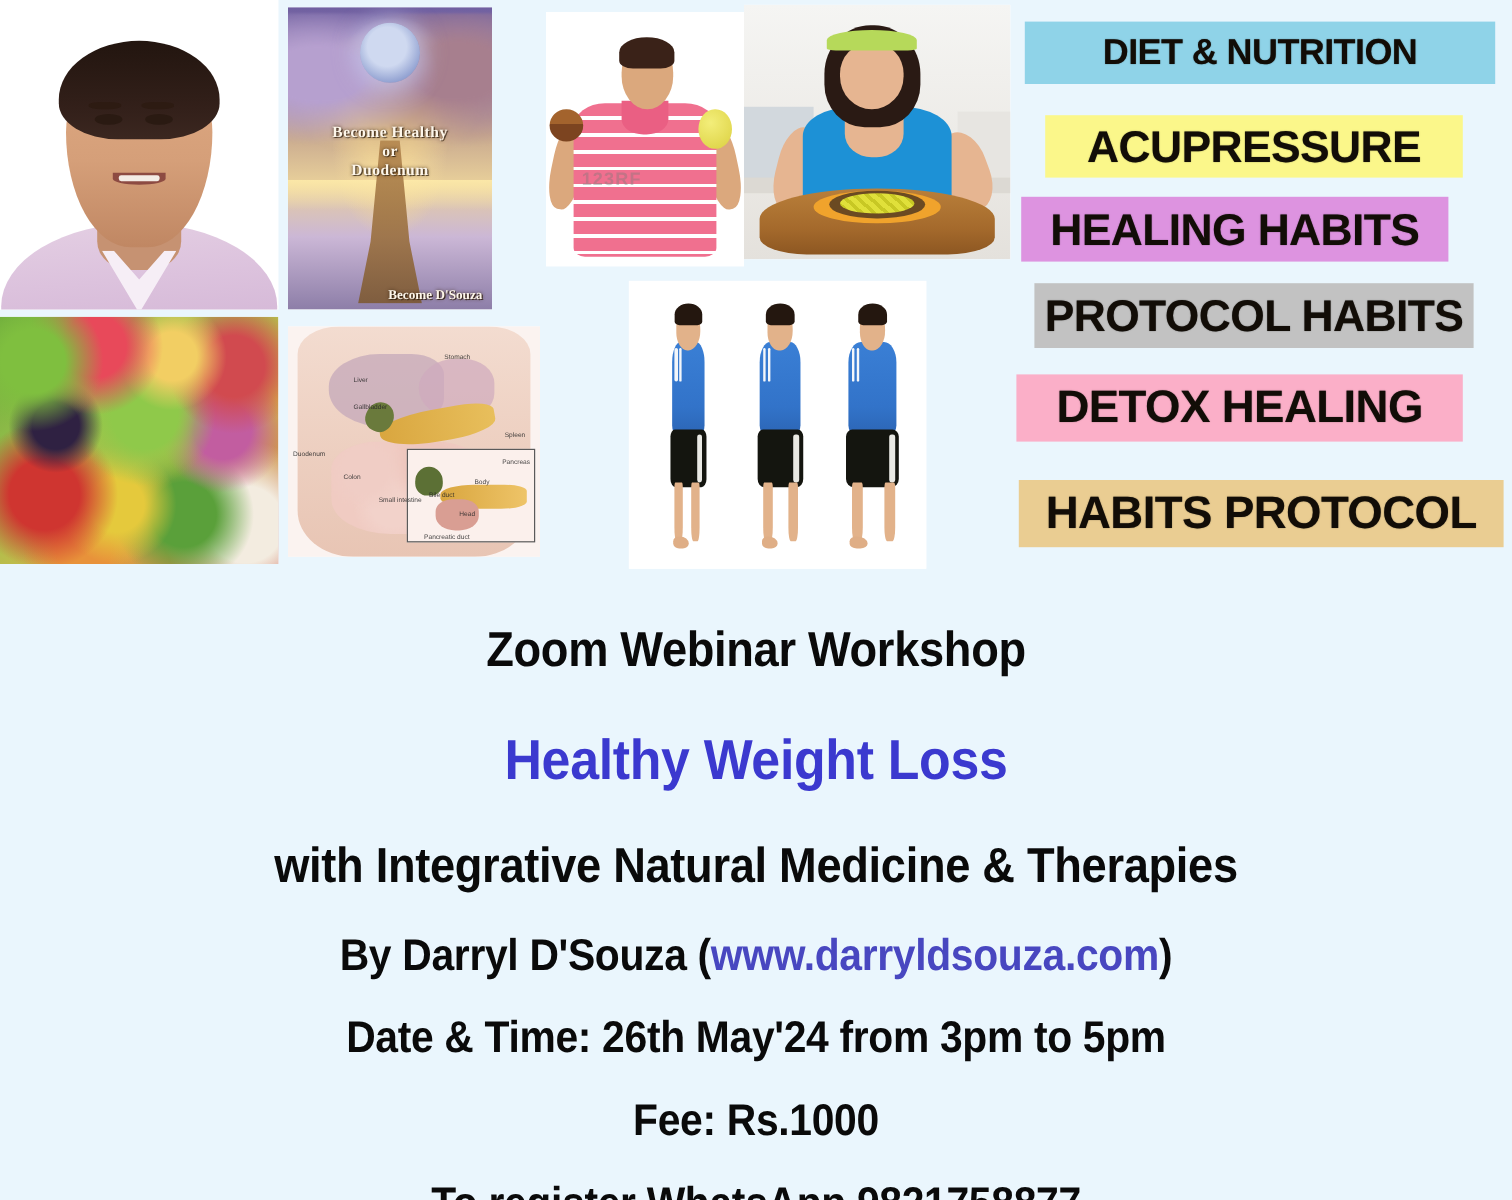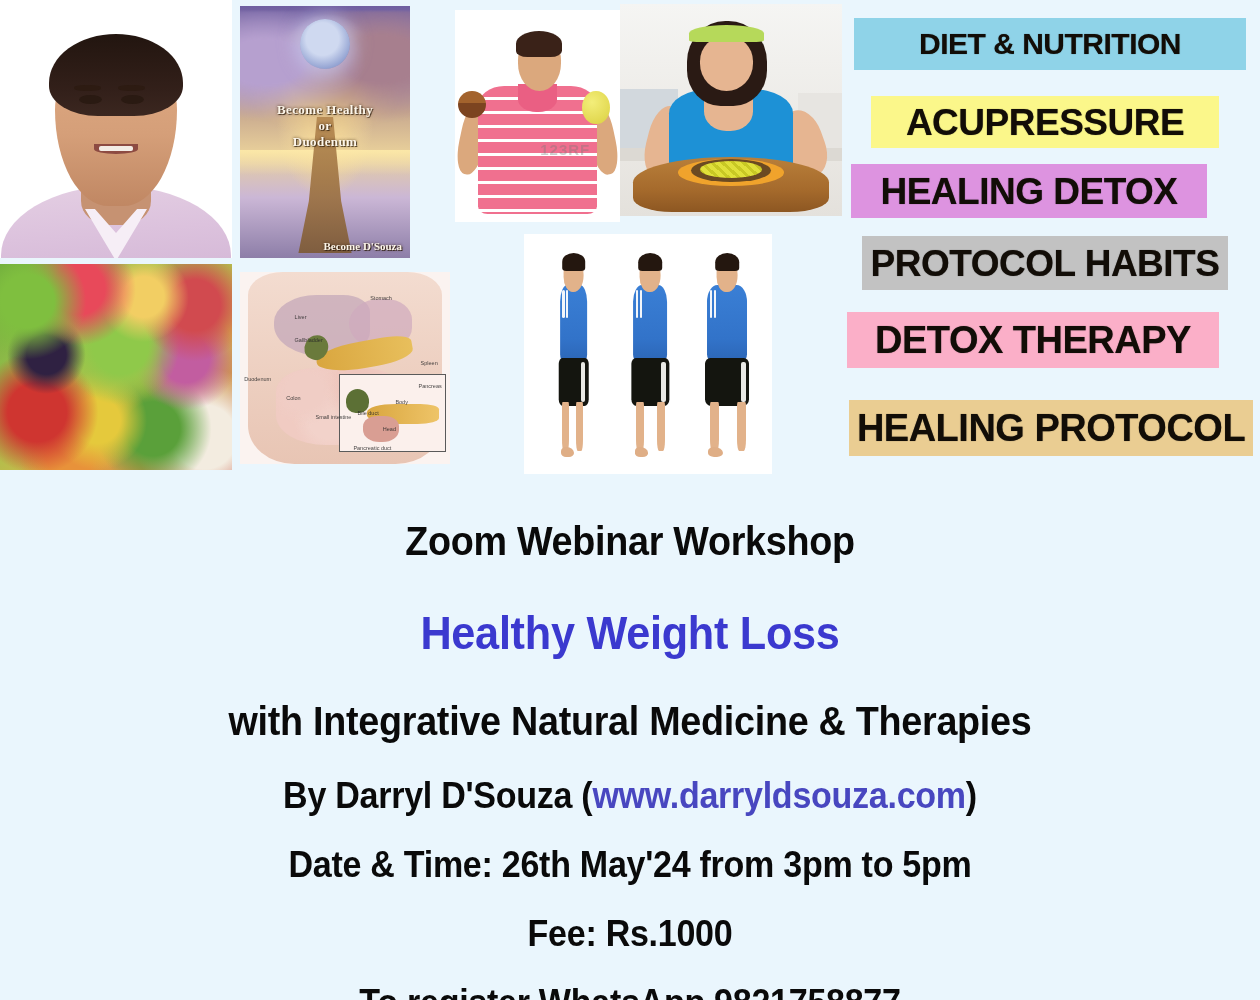--- a/index.html
+++ b/index.html
@@ -261,21 +261,21 @@
     background:linear-gradient(180deg,#a3632d 0 45%,#7c4420 45% 100%);
     border-radius:50%;
   }
   .m-apple {
     position:absolute; right:6%; top:38%; width:17%; height:16%;
     background:radial-gradient(circle at 36% 34%, #f3ee7a, #dbd040);
     border-radius:50%;
   }
   .m-watermark {
     position:absolute; left:18%; top:62%; width:64%;
-    text-align:right; color:rgba(120,120,120,.38);
+    text-align:left; color:rgba(120,120,120,.38);
     font-size:15px; font-weight:700; letter-spacing:1px;
   }
 
   
   .woman-frame { left: 620px; top: 4px; width: 222px; height: 212px; }
   .woman-art {
     position:absolute; inset:0;
     background:linear-gradient(180deg,#f5f5f3 0%,#eceae6 58%,#e4e1dc 100%);
   }
   .w-cab-l { position:absolute; left:0; top:40%; width:26%; height:30%; background:#d2d8dd; }
@@ -558,30 +558,30 @@
   </div>
 
   <div id="topic-banners">
       <div class="banner" style="left: 854px; top: 18px; width: 392px; height: 52px; background: rgb(143, 211, 232);">
         <span class="banner-text" style="font-size: 30px;">DIET &amp; NUTRITION</span>
       </div>
       <div class="banner" style="left: 871px; top: 96px; width: 348px; height: 52px; background: rgb(251, 247, 138);">
         <span class="banner-text" style="font-size: 37px;">ACUPRESSURE</span>
       </div>
       <div class="banner" style="left: 851px; top: 164px; width: 356px; height: 54px; background: rgb(221, 147, 224);">
-        <span class="banner-text" style="font-size: 37px;">HEALING DETOX</span>
+        <span class="banner-text" style="font-size: 37px;">HEALING HABITS</span>
       </div>
       <div class="banner" style="left: 862px; top: 236px; width: 366px; height: 54px; background: rgb(194, 194, 194);">
         <span class="banner-text" style="font-size: 37px;">PROTOCOL HABITS</span>
       </div>
       <div class="banner" style="left: 847px; top: 312px; width: 372px; height: 56px; background: rgb(251, 175, 200);">
-        <span class="banner-text" style="font-size: 38px;">DETOX THERAPY</span>
+        <span class="banner-text" style="font-size: 38px;">DETOX HEALING</span>
       </div>
       <div class="banner" style="left: 849px; top: 400px; width: 404px; height: 56px; background: rgb(234, 205, 146);">
-        <span class="banner-text" style="font-size: 38px;">HEALING PROTOCOL</span>
+        <span class="banner-text" style="font-size: 38px;">HABITS PROTOCOL</span>
       </div>
     </div>
 
   <div class="textblock">
     <div class="line l-title">Zoom Webinar Workshop</div>
     <div class="line l-subject">Healthy Weight Loss</div>
     <div class="line l-with">with Integrative Natural Medicine &amp; Therapies</div>
     <div class="line l-by"><span>By Darryl D'Souza (</span><span class="url">www.darryldsouza.com</span><span>)</span></div>
     <div class="line l-date">Date &amp; Time: 26th May'24  from 3pm to 5pm</div>
     <div class="line l-fee">Fee: Rs.1000</div>

